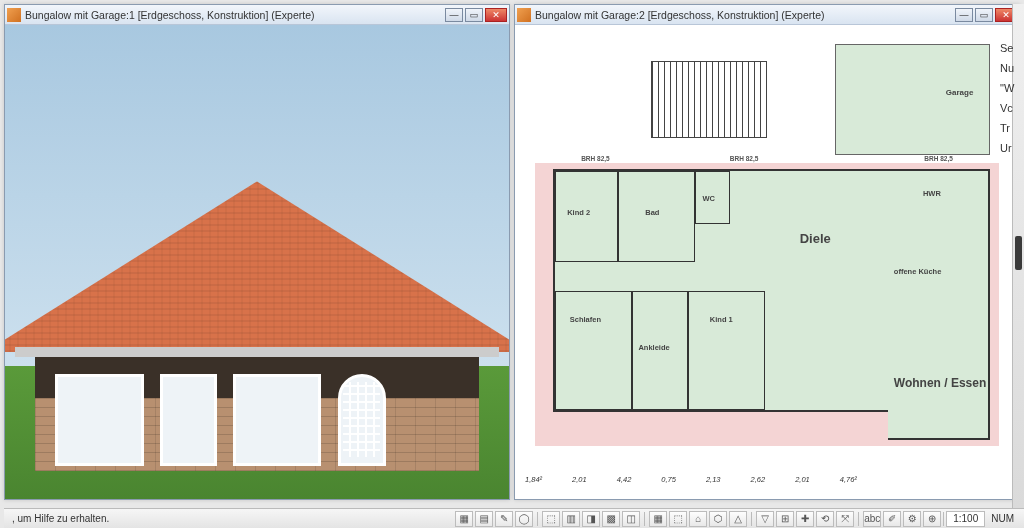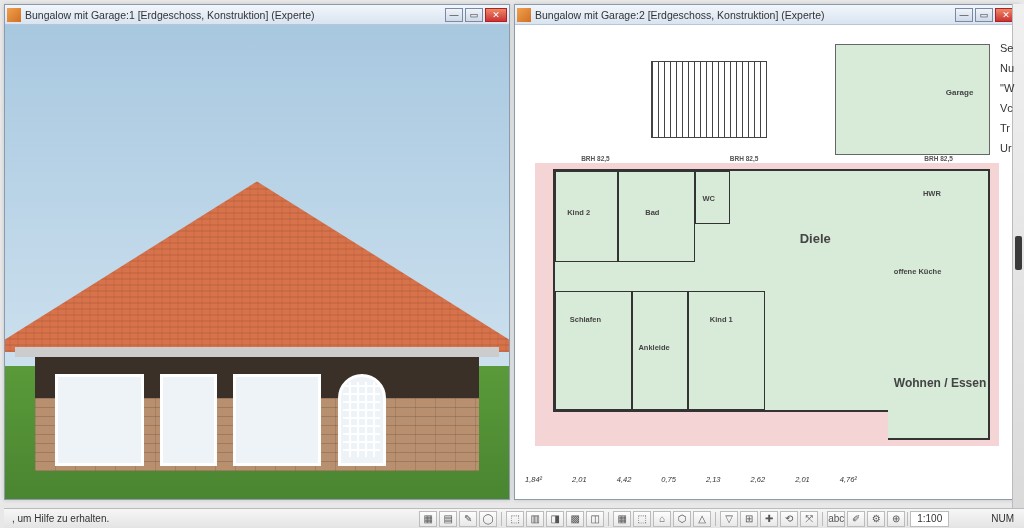--- a/index.html
+++ b/index.html
@@ -147,21 +147,21 @@
 .status-hint{ flex:0 0 auto; margin-right:auto; padding-left:4px;}
 .tool-strip{ display:flex; align-items:center; gap:2px; }
 .tbtn{
   width:18px; height:16px; border:1px solid #bcbcbc;
   background:linear-gradient(#fdfdfd,#e8e8e8);
   display:flex; align-items:center; justify-content:center;
   font-size:10px; color:#555;
 }
 .sep{ width:1px; height:14px; background:#bbb; margin:0 2px;}
 .scale-box{ padding:0 6px; border:1px solid #bcbcbc; background:#fff; height:16px; line-height:14px;}
-.ind{ padding:0 6px;margin-left:36px;}
+.ind{ padding:0 6px;}
 
 .side-gutter{
   position:absolute; right:0; top:4px; bottom:20px; width:12px;
   background: linear-gradient(#f0f0f0,#dadada);
   border-left:1px solid #bbb;
 }
 .side-gutter .grip{ position:absolute; top:46%; left:2px; right:2px; height:34px;
   background:#3a3a3a; border-radius:2px;}
 .side-labels{ position:absolute; right:14px; top:42px; width:10px;
   font-size:11px; color:#333; display:flex; flex-direction:column; gap:8px;}

